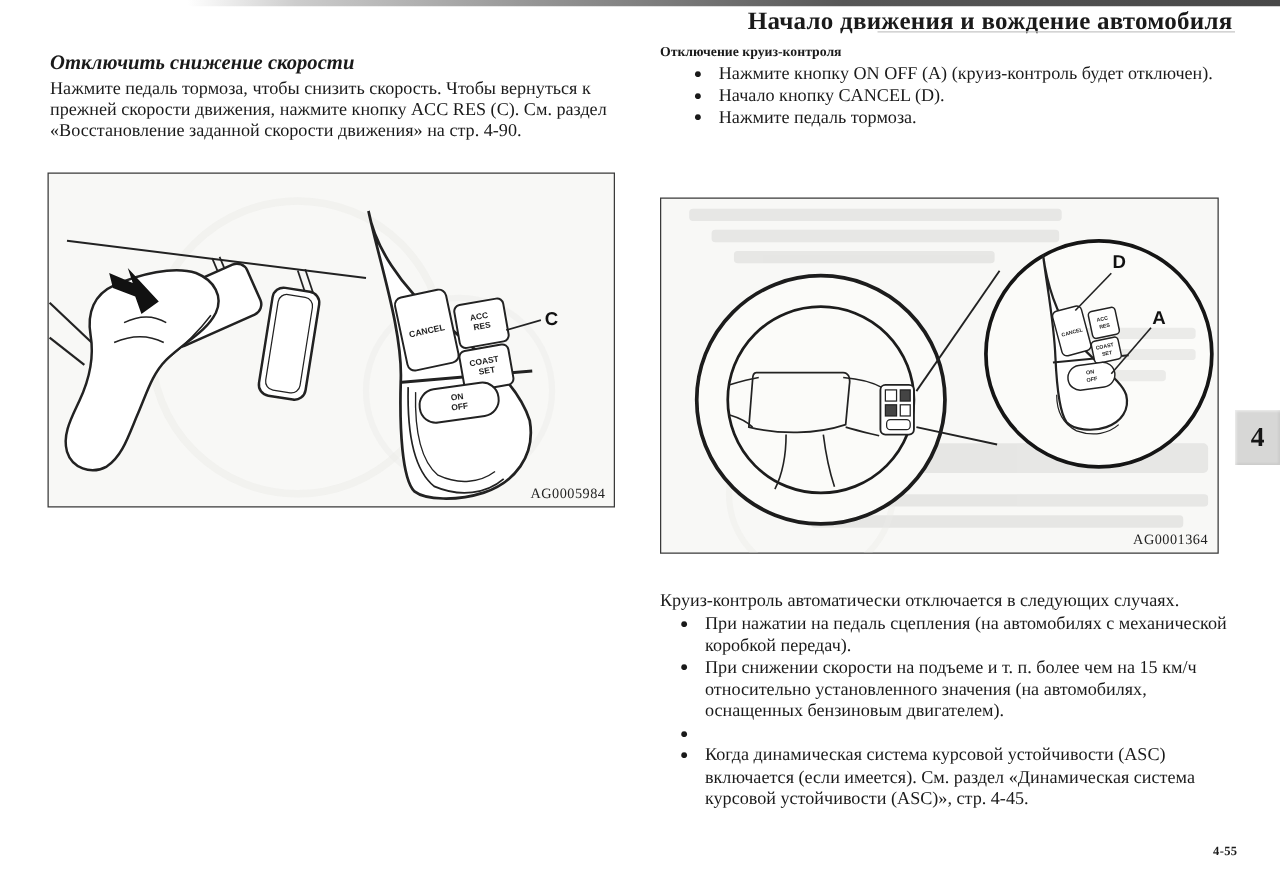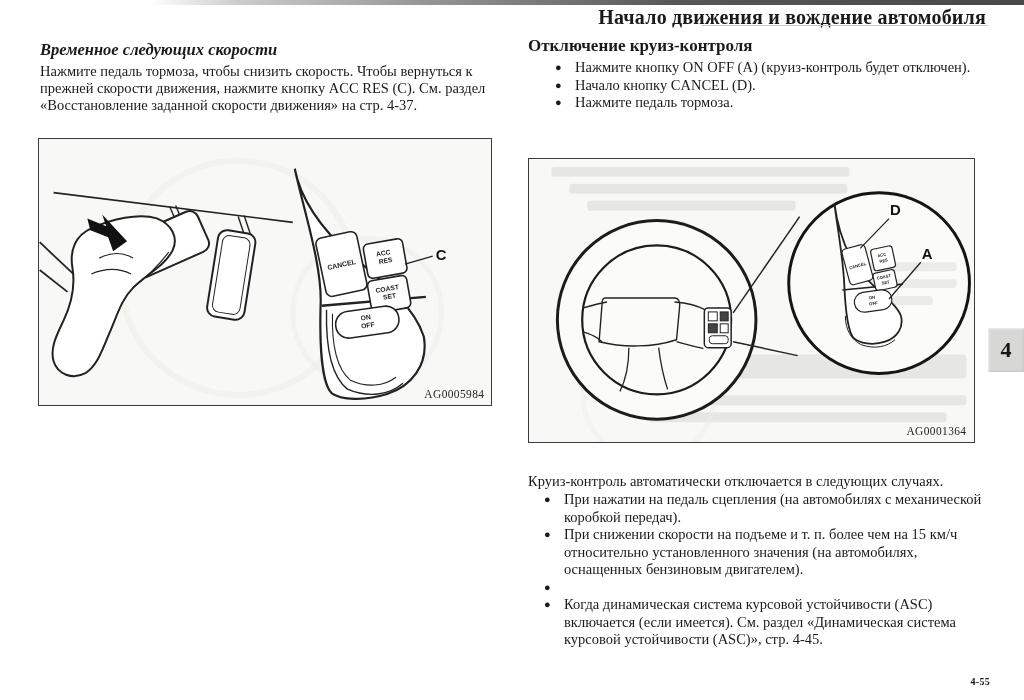--- a/index.html
+++ b/index.html
@@ -18,21 +18,21 @@
     font-size:20px;font-weight:bold;letter-spacing:.2px;
   }
   .header-rule{
     position:absolute;top:25px;left:702px;width:286px;height:1px;background:#c6c6c6;
   }
   .left-col{position:absolute;left:40px;top:40px;width:462px;}
   .left-col h2{
     margin:0 0 3px 0;font-size:16.5px;font-style:italic;font-weight:bold;
   }
   .right-col{position:absolute;left:528px;top:36px;width:458px;}
-  .right-col h2{margin:0 0 3px 0;font-size:17px;font-weight:bold;}
+  .right-col h2{margin:0 0 3px 0;font-size:11px;font-weight:bold;}
   .body-text{margin:0;font-size:14.5px;line-height:17px;}
   .bullet-list{margin-top:1px;}
   .b-item{display:flex;font-size:14.5px;line-height:17.5px;}
   .b-item .dot{flex:0 0 20px;font-size:11px;line-height:17.5px;text-align:left;}
   .indent-a{margin-left:27px;}
   .indent-b{margin-left:16px;}
   .figure-box{
     position:absolute;border:1.5px solid #3a3a3a;background:#f8f8f6;box-sizing:border-box;
   }
   #fig-left{left:38px;top:138px;width:454px;height:268px;}
@@ -58,22 +58,22 @@
 </style>
 </head>
 <body>
 
 <div class="top-smudge"></div>
 
 <div class="page-header">Начало движения и вождение автомобиля</div>
 <div class="header-rule"></div>
 
 <div class="left-col">
-  <h2>Временное следующих скорости</h2>
-  <p class="body-text">Нажмите педаль тормоза, чтобы снизить скорость. Чтобы вернуться к прежней скорости движения, нажмите кнопку ACC RES (C). См. раздел «Восстановление заданной скорости движения» на стр. 4-37.</p>
+  <h2>Отключить снижение скорости</h2>
+  <p class="body-text">Нажмите педаль тормоза, чтобы снизить скорость. Чтобы вернуться к прежней скорости движения, нажмите кнопку ACC RES (C). См. раздел «Восстановление заданной скорости движения» на стр. 4-90.</p>
 </div>
 
 <div id="fig-left" class="figure-box">
   <svg viewBox="0 0 454 268">
 
     <g>
       <circle class="wm" cx="200" cy="140" r="118" stroke-width="6" opacity=".5"></circle>
       <circle class="wm" cx="330" cy="175" r="75" stroke-width="5" opacity=".45"></circle>
     </g>
 

